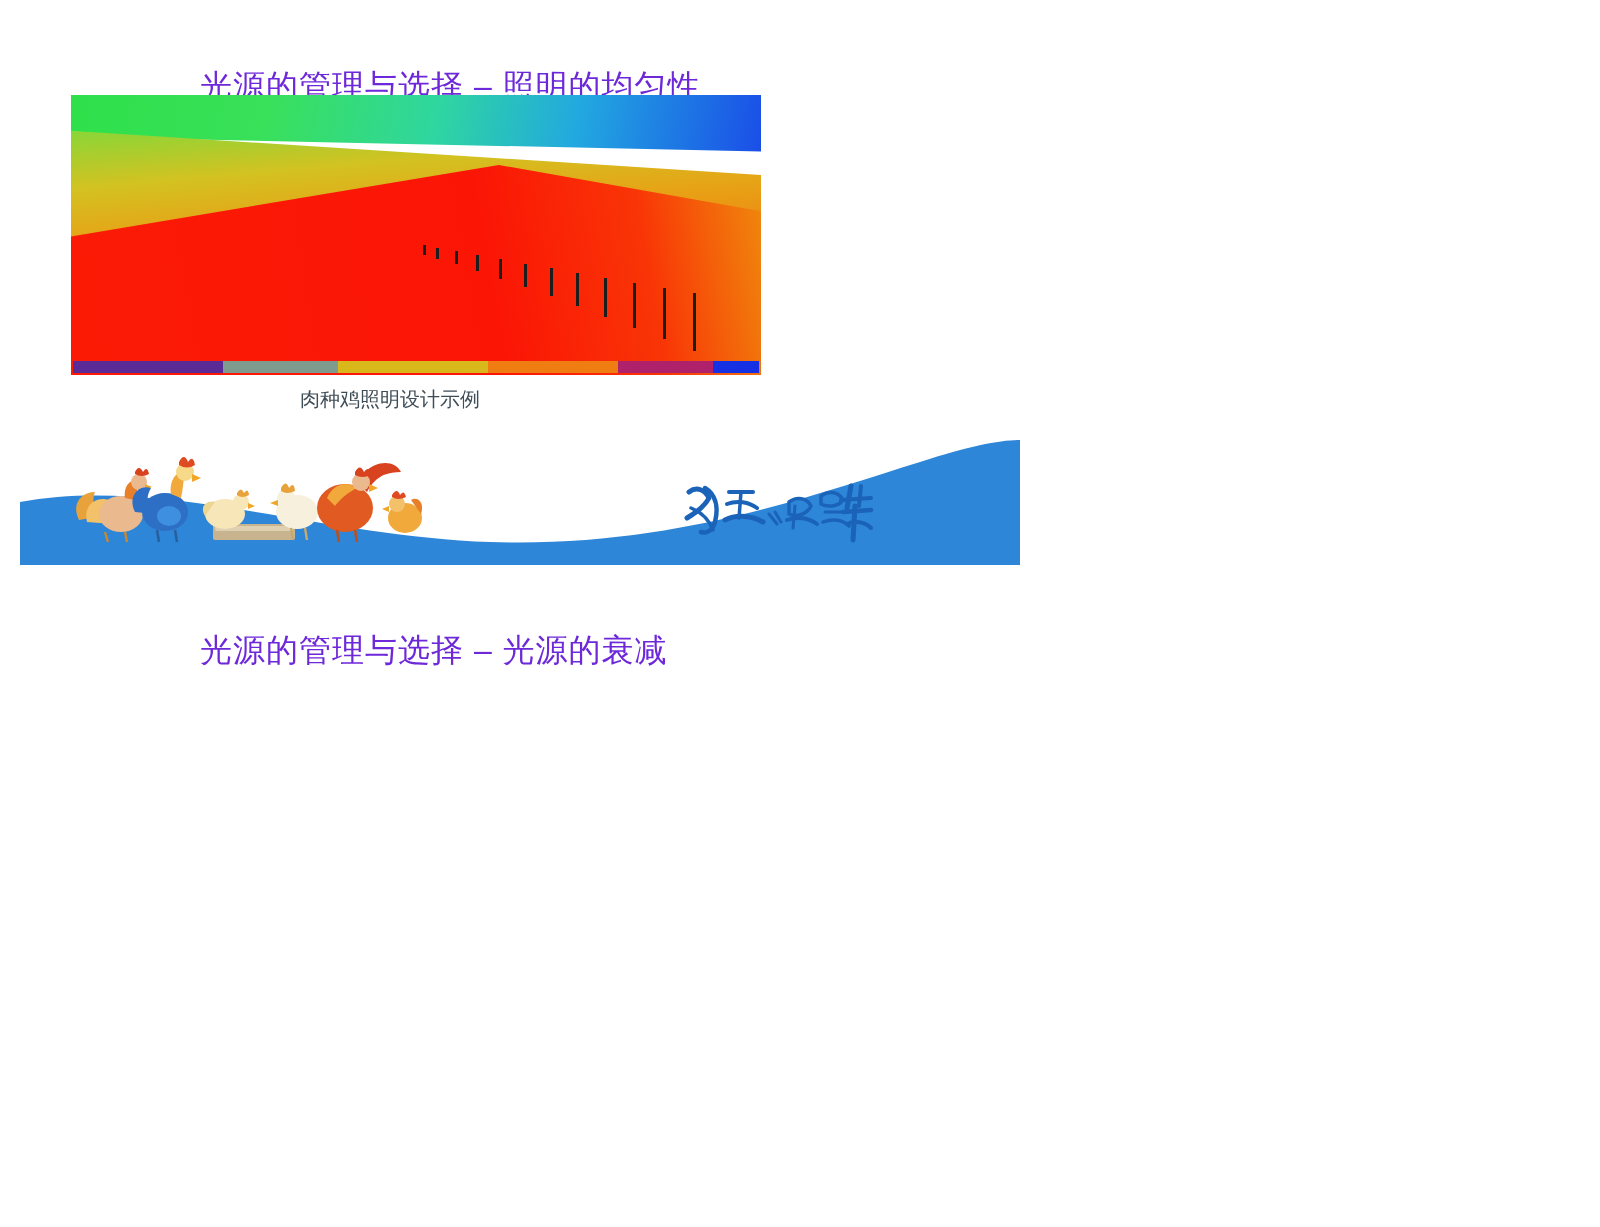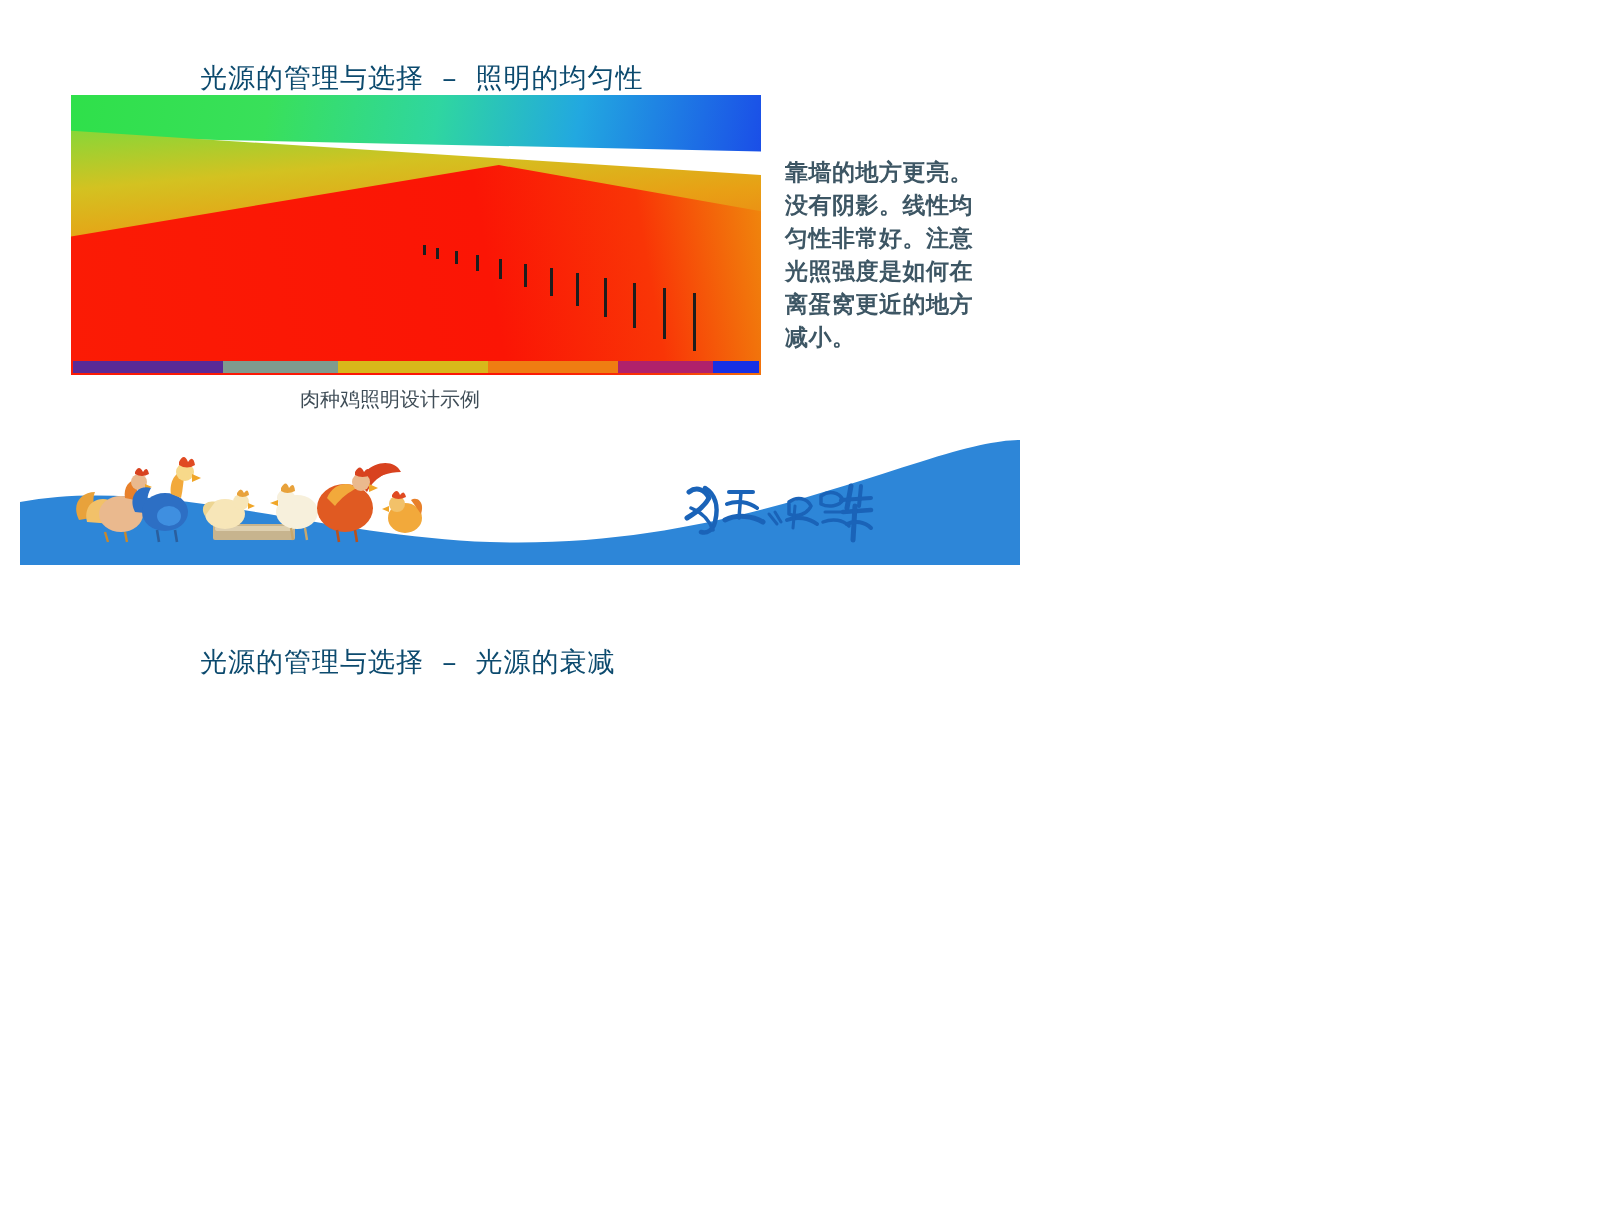--- a/index.html
+++ b/index.html
@@ -4,29 +4,29 @@
 <style>
   html,body{margin:0;padding:0;background:#ffffff;}
   body{width:1600px;height:1227px;position:relative;font-family:"Liberation Sans","DejaVu Sans",sans-serif;overflow:hidden;}
 
   .slide{position:absolute;left:0;width:1055px;}
   #slide-1{top:0;height:580px;}
   #slide-2{top:600px;height:560px;}
 
   .slide-title{
     position:absolute;
-    font-size:27px;
+    font-size:32px;
     font-weight:500;
-    color:#0c4a6e;
+    color:#6d28d9;
     letter-spacing:1px;
     white-space:nowrap;
-    font-family:Liberation Mono, monospace;
+    font-family:Liberation Sans, sans-serif;
   }
   #slide-1 .slide-title{left:200px;top:38px;}
-  #slide-2 .slide-title{left:200px;top:32px;margin-top:12px;}
+  #slide-2 .slide-title{left:200px;top:17px;margin-top:12px;}
 
   
   .render-wrap{position:absolute;left:71px;top:95px;width:690px;height:280px;overflow:hidden;background:#fff;}
   .render{position:absolute;inset:0;}
   .r-ceil-left{
     position:absolute;left:0;top:0;width:100%;height:120px;
     background:linear-gradient(100deg,#2fe04a 0%,#39e05a 28%,#2fd6a0 52%,#22a8e0 72%,#1a49e8 100%);
     clip-path:polygon(0 0,100% 0,100% 47%,0 35%);
   }
   .r-wall{
@@ -159,21 +159,20 @@
           <i style="width: 150px; background: rgb(216, 184, 26);"></i>
           <i style="width: 130px; background: rgb(239, 125, 18);"></i>
           <i style="width: 95px; background: rgb(176, 33, 107);"></i>
           <i style="width: 46px; background: rgb(22, 48, 228);"></i>
         </div>
     </div>
   </div>
 
   <div class="render-caption">肉种鸡照明设计示例</div>
 
-  <p class="side-note">靠墙的地方更亮。没有阴影。线性均匀性非常好。注意光照强度是如何在离蛋窝更近的地方减小。</p>
 
   <div class="footer-band">
     <svg class="wave" viewBox="0 0 1000 125" preserveAspectRatio="none">
       <path d="M0 62 C 140 36, 300 96, 470 102 C 650 108, 790 56, 900 22 C 950 6, 980 0, 1000 0 L1000 125 L0 125 Z" fill="#2d86d8"></path>
     </svg>
 
     <svg class="chickens" viewBox="0 0 360 105">
 
       <rect x="148" y="82" width="82" height="16" rx="2" fill="#c7b48e"></rect>
       <rect x="150" y="84" width="78" height="5" rx="2" fill="#ded0b0"></rect>

